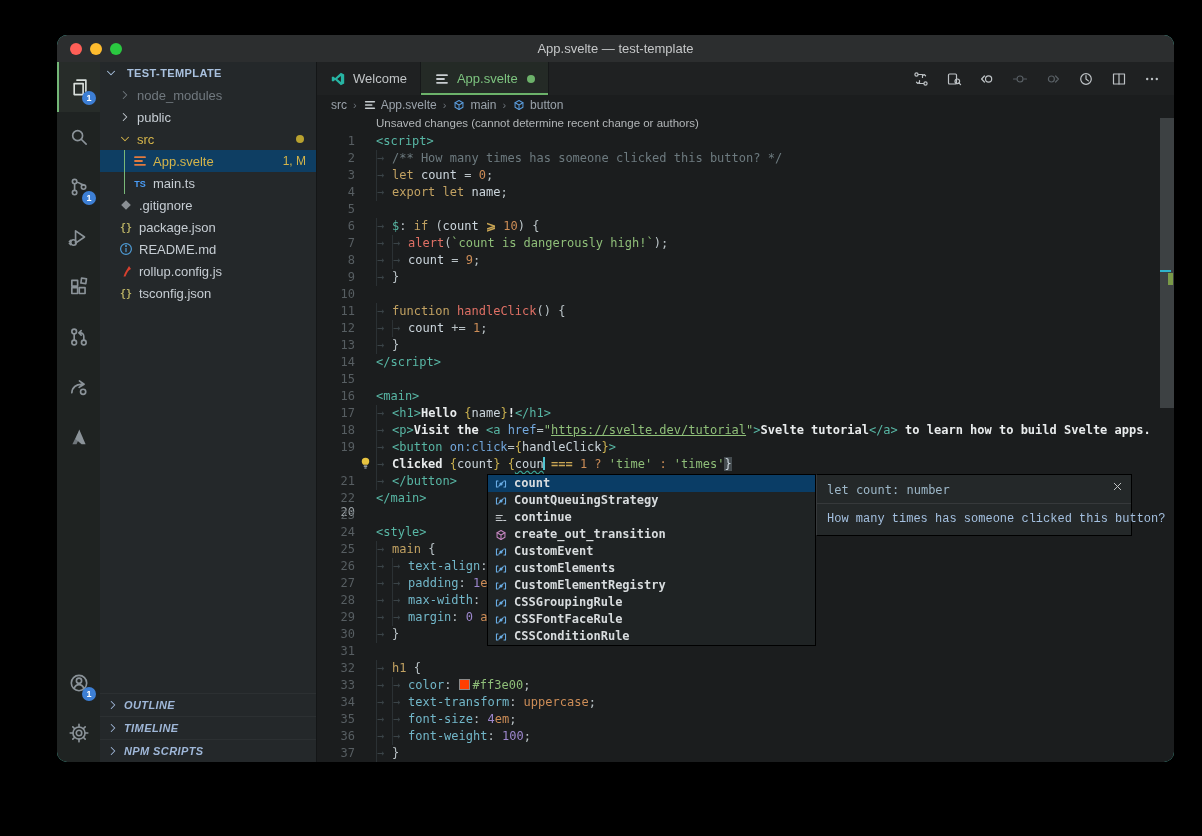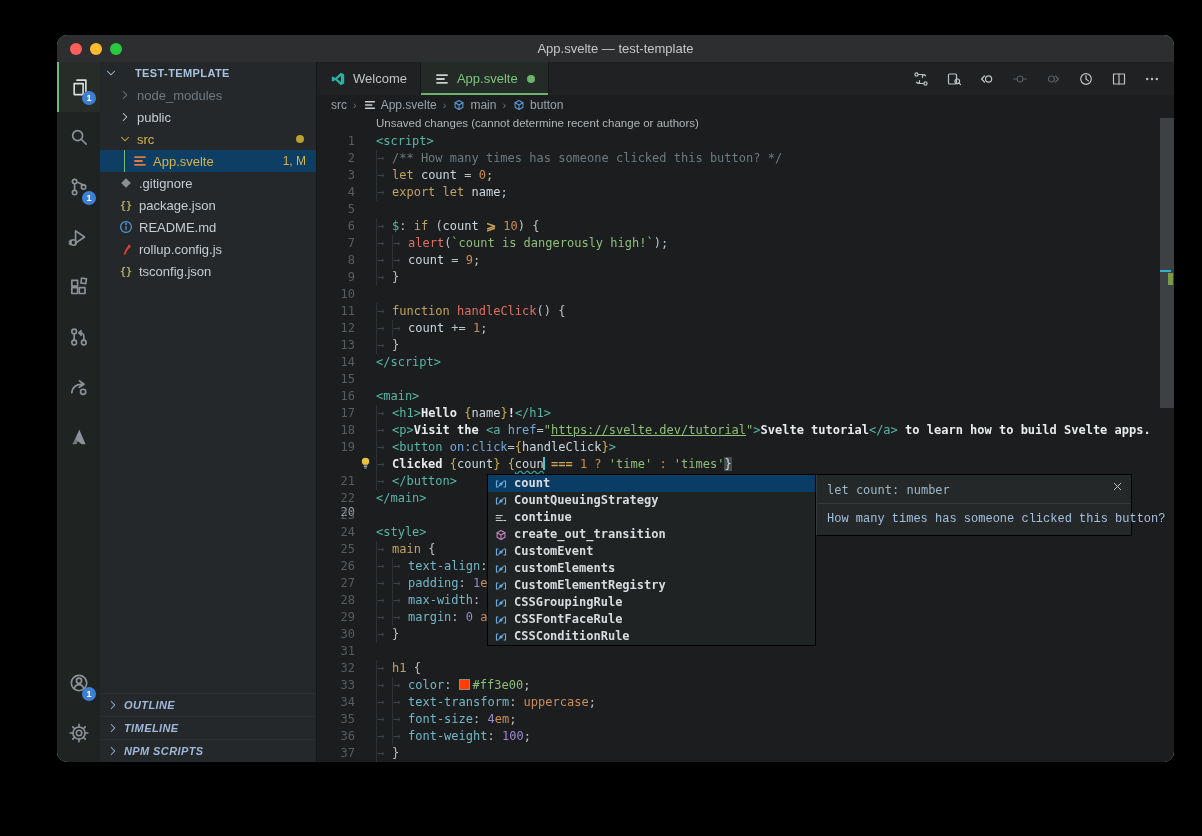--- a/index.html
+++ b/index.html
@@ -216,21 +216,21 @@
           </div>
       </div>
 
       <div id="sidebar">
         <div id="root-row">
           <span id="root-chev" class="ic">
               <svg width="14" height="14" viewBox="0 0 16 16" fill="none" stroke="currentColor" stroke-width="1.2" stroke-linecap="round" stroke-linejoin="round">
                 <path d="M4 6l4 4 4-4"></path>
               </svg>
             </span>
-          <span style="margin-left:17px">TEST-TEMPLATE</span>
+          <span style="margin-left:9px">TEST-TEMPLATE</span>
         </div>
         <div id="file-tree">
             <div class="tree-row dim" style="padding-left: 18px;">
               <span class="ic">
                 <svg width="14" height="14" viewBox="0 0 16 16" fill="none" stroke="currentColor" stroke-width="1.2" stroke-linecap="round" stroke-linejoin="round">
                   <path d="M6 4l4 4-4 4"></path>
                 </svg>
               </span>
               <span class="lbl">node_modules</span>
             </div>
@@ -253,20 +253,29 @@
             </div>
             <div class="tree-row yellow selected" style="padding-left: 32px;">
               <span class="guide"></span>
               <span class="ic">
                 <svg width="16" height="16" viewBox="0 0 16 16" stroke="#e07a3f" stroke-width="1.8" stroke-linecap="round">
                   <path d="M3 4.2h10M3 8h7M3 11.8h10"></path>
                 </svg>
               </span>
               <span class="lbl">App.svelte</span>
               <span class="badge">1, M</span>
+            </div>
+            <div class="tree-row" style="padding-left: 32px;">
+              <span class="guide"></span>
+              <span class="ic">
+                <svg width="16" height="16" viewBox="0 0 16 16">
+                  <text x="8" y="12" text-anchor="middle" font-size="9" font-weight="bold" fill="#4a9df8" font-family="Liberation Sans,sans-serif">TS</text>
+                </svg>
+              </span>
+              <span class="lbl">main.ts</span>
             </div>
             <div class="tree-row" style="padding-left: 18px;">
               <span class="ic">
                 <svg width="16" height="16" viewBox="0 0 16 16">
                   <rect x="4.6" y="4.6" width="6.8" height="6.8" transform="rotate(45 8 8)" fill="#8a8f94"></rect>
                 </svg>
               </span>
               <span class="lbl">.gitignore</span>
             </div>
             <div class="tree-row" style="padding-left: 18px;">

